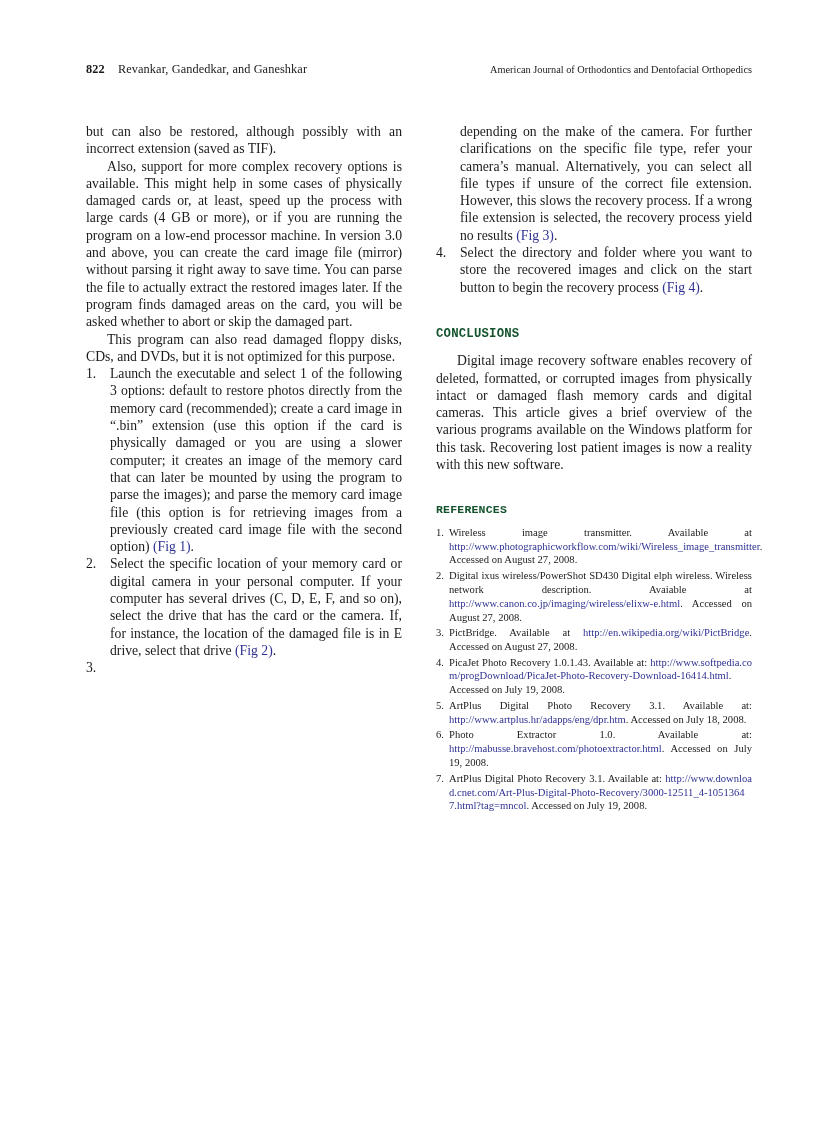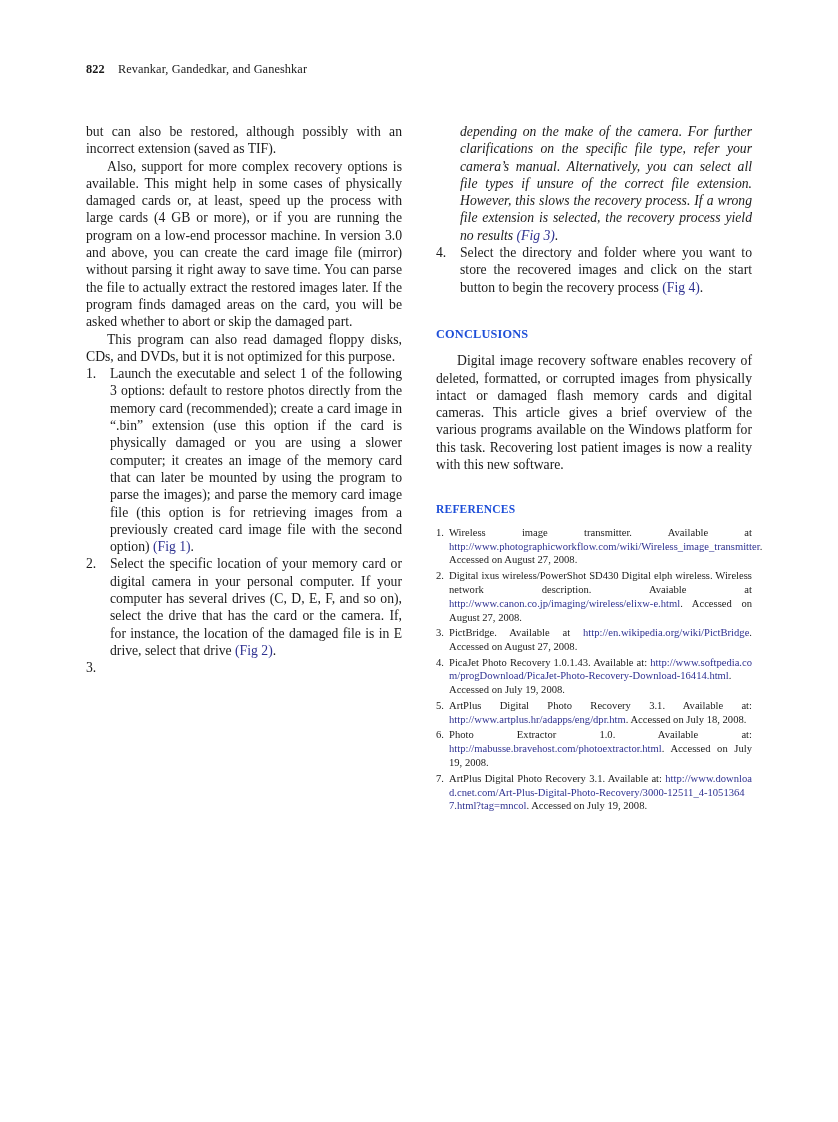--- a/index.html
+++ b/index.html
@@ -19,41 +19,42 @@
     }
     .col {
       position: absolute; top: 123px; width: 316px;
       font-size: 13.7px; line-height: 17.3px; text-align: justify;
     }
     .col-left { left: 86px; }
     .col-right { left: 436px; }
     p { margin: 0; }
     .indent { text-indent: 21px; }
     .section-heading {
-      font-family: Liberation Serif, serif;
-      font-size: 12.3px; letter-spacing: 0.2px; color: #1d4ed8;
+      font-family: Liberation Mono, monospace;
+      font-size: 12.3px; letter-spacing: 0.2px; color: #14532d;
       margin: 0; text-align: left;
     }
     ol.steps { list-style: none; margin: 0; padding: 0; }
     ol.steps li { position: relative; padding-left: 24px; }
     ol.steps li .num { position: absolute; left: 0; top: 0; }
     .link { color: #2e3190; }
     ol.refs { list-style: none; margin: 0; padding: 0; font-size: 10.6px; line-height: 13.9px; }
     ol.refs li { position: relative; padding-left: 13px; margin-bottom: 1.6px; text-align: justify; }
     ol.refs li .num { position: absolute; left: 0; top: 0; }
-    .cont-indent { padding-left: 24px; font-style: italic; }
+    .cont-indent { padding-left: 24px; }
   </style>
 </head>
 <body>
 
 <div class="header-left">
   <span class="pnum">822</span>
   <span>Revankar, Gandedkar, and Ganeshkar</span>
 </div>
 <div class="header-right">
+  <div>American Journal of Orthodontics and Dentofacial Orthopedics</div>
 </div>
 
 <div class="col col-left">
   <p>but can also be restored, although possibly with an incorrect extension (saved as TIF).</p>
   <p class="indent">Also, support for more complex recovery options is available. This might help in some cases of physically damaged cards or, at least, speed up the process with large cards (4 GB or more), or if you are running the program on a low-end processor machine. In version 3.0 and above, you can create the card image file (mirror) without parsing it right away to save time. You can parse the file to actually extract the restored images later. If the program finds damaged areas on the card, you will be asked whether to abort or skip the damaged part.</p>
   <p class="indent">This program can also read damaged floppy disks, CDs, and DVDs, but it is not optimized for this purpose.</p>
 
 
   <ol class="steps">
     <li>

